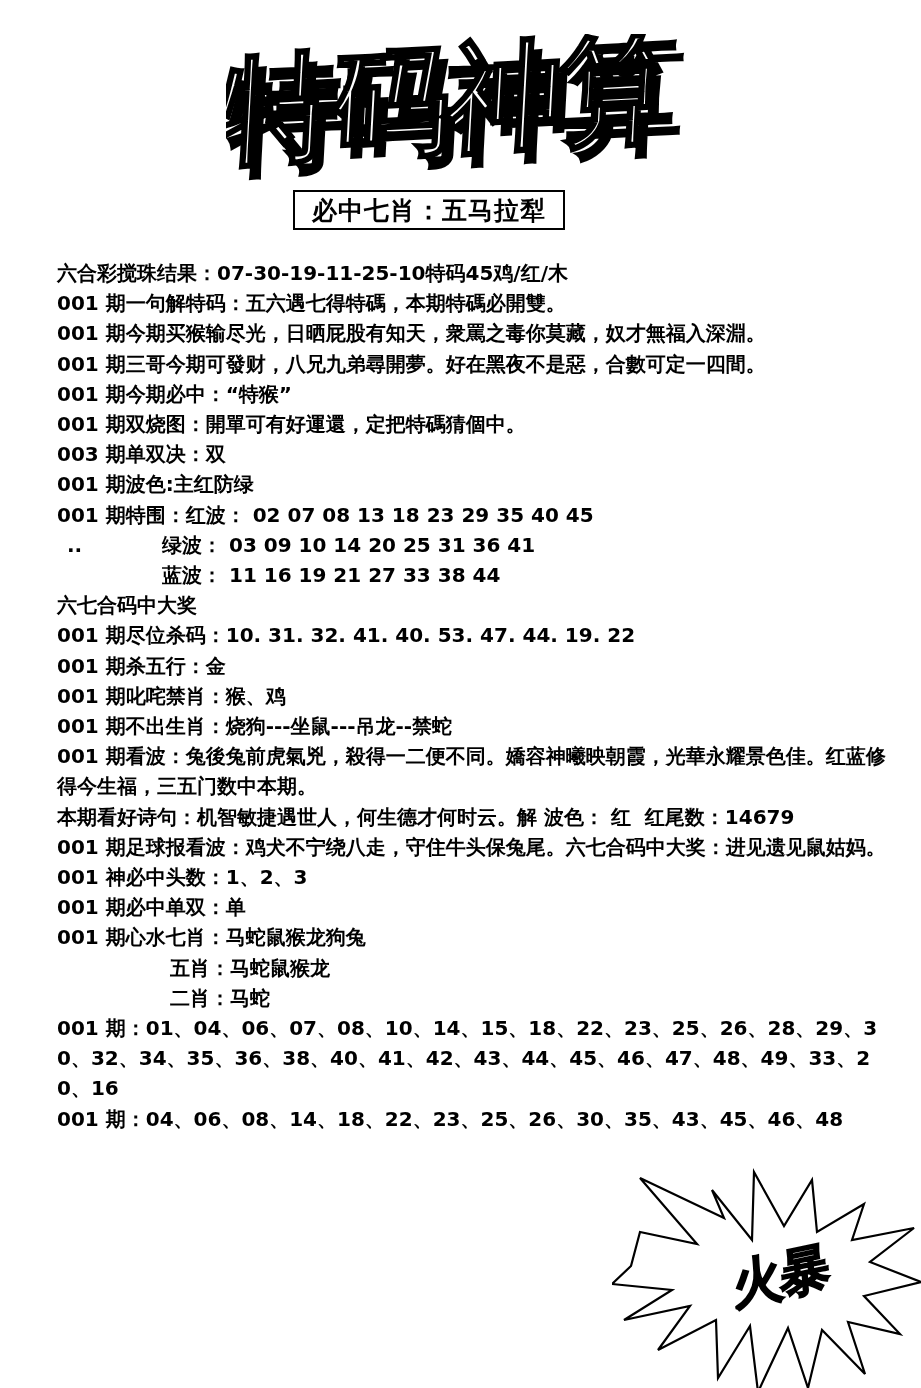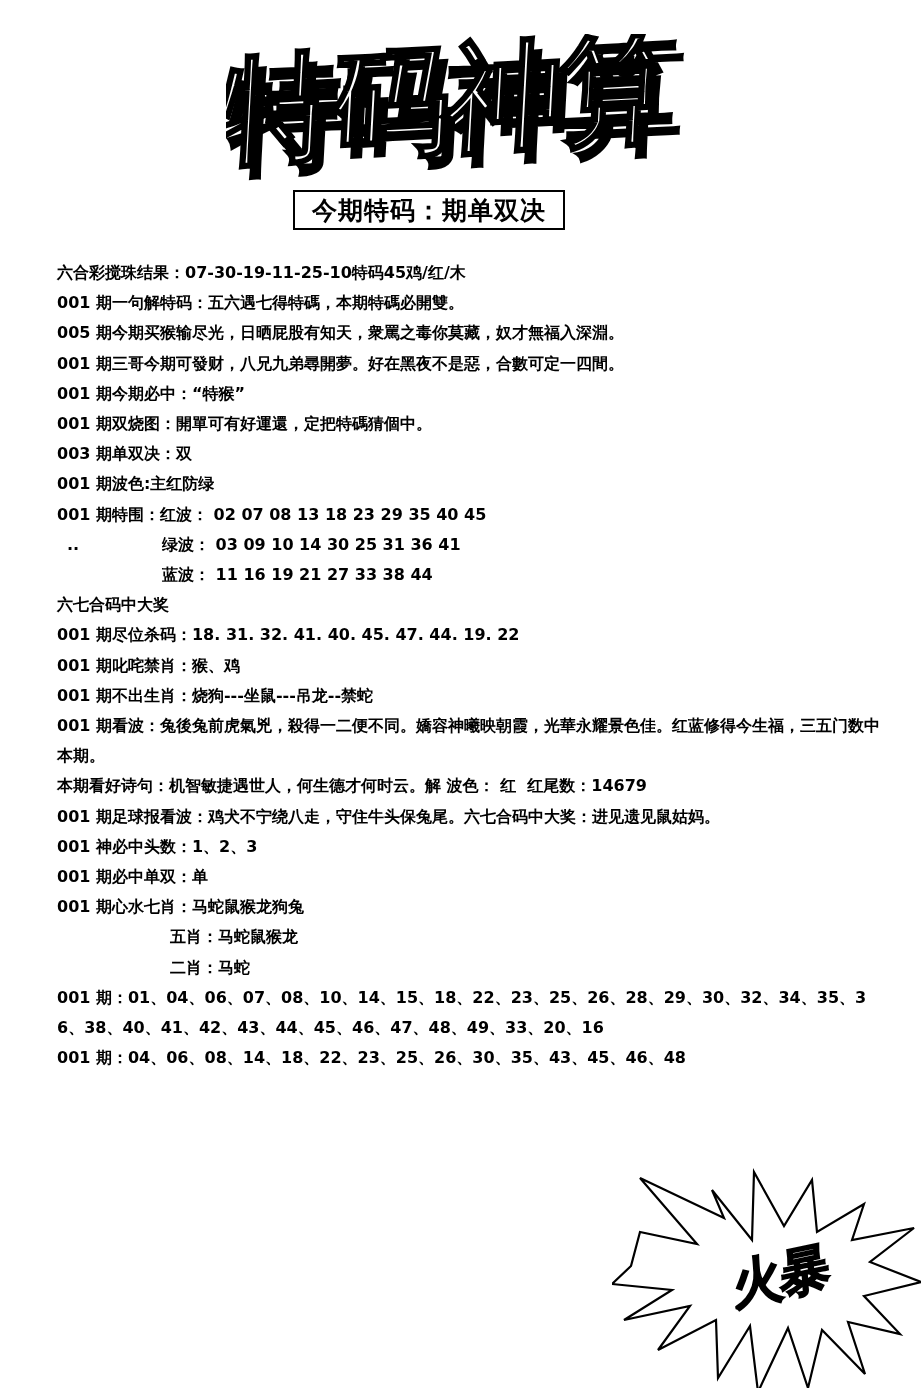--- a/index.html
+++ b/index.html
@@ -51,21 +51,21 @@
     white-space: nowrap;
     font-family: "DejaVu Sans", "Liberation Sans", sans-serif;
   }
 
   
   .body-text {
     position: absolute;
     left: 57px;
     top: 258px;
     width: 830px;
-    font-size: 16px;
+    font-size: 20px;
     font-weight: bold;
     line-height: 30.2px;
     font-family: "DejaVu Sans", "Liberation Sans", sans-serif;
     letter-spacing: 0px;
   }
   .line {
     white-space: pre-wrap;
     word-break: break-all;
   }
   .indent-wave {
@@ -113,40 +113,41 @@
     <svg class="title-svg" width="470" height="150" viewBox="0 0 470 150">
 
       <g>
         <text id="t-shadow" x="238" y="118" font-family="'DejaVu Serif','Liberation Serif',serif" font-size="118" font-weight="bold" text-anchor="middle" fill="#000000" transform="skewX(-6) rotate(-3 238 118)" letter-spacing="-6">特码神算</text>
         <text id="t-front" x="228" y="106" font-family="'DejaVu Serif','Liberation Serif',serif" font-size="118" font-weight="bold" text-anchor="middle" fill="#ffffff" stroke="#000000" stroke-width="2.6" transform="skewX(-6) rotate(-3 228 106)" letter-spacing="-6">特码神算</text>
       </g>
     </svg>
   </div>
 
   <div class="subtitle-box">
-    <span class="subtitle-text">今期特码：期单双决</span>
+    <span class="subtitle-text">必中七肖：五马拉犁</span>
   </div>
 
   <div class="body-text">
 
     <div class="line">六合彩搅珠结果：07-30-19-11-25-10特码45鸡/红/木</div>
     <div class="line">001 期一句解特码：五六遇七得特碼，本期特碼必開雙。</div>
-    <div class="line">005 期今期买猴输尽光，日晒屁股有知天，衆罵之毒你莫藏，奴才無福入深淵。</div>
+    <div class="line">001 期今期买猴输尽光，日晒屁股有知天，衆罵之毒你莫藏，奴才無福入深淵。</div>
     <div class="line">001 期三哥今期可發财，八兄九弟尋開夢。好在黑夜不是惡，合數可定一四間。</div>
     <div class="line">001 期今期必中：“特猴”</div>
     <div class="line">001 期双烧图：開單可有好運還，定把特碼猜個中。</div>
     <div class="line">003 期单双决：双</div>
     <div class="line">001 期波色:主红防绿</div>
 
     <div class="line nowrap">001 期特围：红波： 02  07  08  13  18  23  29  35  40  45</div>
-    <div class="line nowrap"><span class="dots-prefix">..</span><span>绿波： 03  09  10  14  30  25  31  36  41</span></div>
+    <div class="line nowrap"><span class="dots-prefix">..</span><span>绿波： 03  09  10  14  20  25  31  36  41</span></div>
     <div class="line nowrap indent-wave">蓝波： 11  16  19  21  27  33  38  44</div>
 
     <div class="line">六七合码中大奖</div>
-    <div class="line">001 期尽位杀码：18. 31. 32. 41. 40. 45. 47. 44. 19. 22</div>
+    <div class="line">001 期尽位杀码：10. 31. 32. 41. 40. 53. 47. 44. 19. 22</div>
+    <div class="line">001 期杀五行：金</div>
     <div class="line">001 期叱咤禁肖：猴、鸡</div>
     <div class="line">001 期不出生肖：烧狗---坐鼠---吊龙--禁蛇</div>
     <div class="line">001 期看波：兔後兔前虎氣兇，殺得一二便不同。嬌容神曦映朝霞，光華永耀景色佳。红蓝修得今生福，三五门数中本期。</div>
     <div class="line">本期看好诗句：机智敏捷遇世人，何生德才何时云。解 波色： 红  红尾数：14679</div>
     <div class="line">001 期足球报看波：鸡犬不宁绕八走，守住牛头保兔尾。六七合码中大奖：进见遗见鼠姑妈。</div>
     <div class="line">001 神必中头数：1、2、3</div>
     <div class="line">001 期必中单双：单</div>
     <div class="line">001 期心水七肖：马蛇鼠猴龙狗兔</div>
     <div class="line indent-xiao">五肖：马蛇鼠猴龙</div>
     <div class="line indent-xiao">二肖：马蛇</div>

